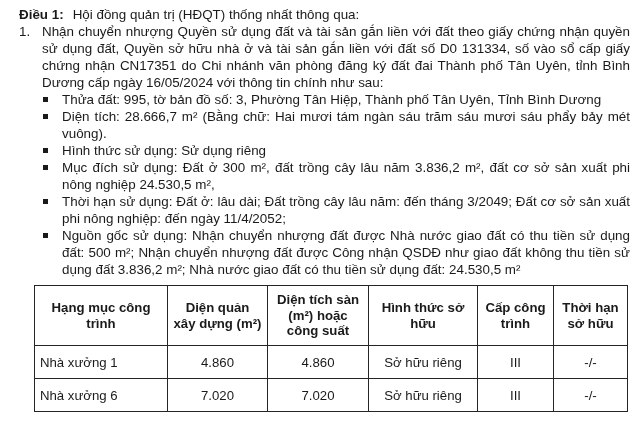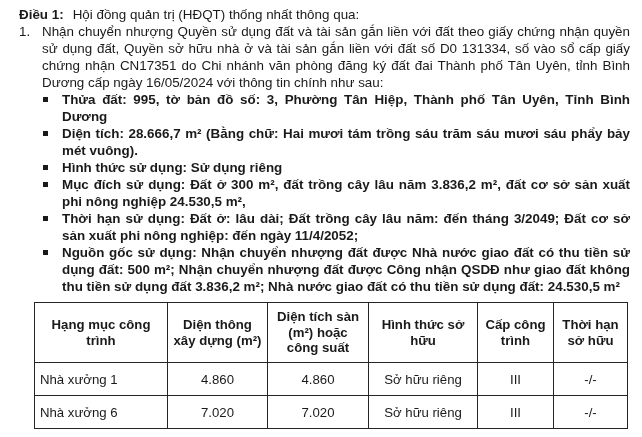--- a/index.html
+++ b/index.html
@@ -12,21 +12,21 @@
   }
   .doc { padding:6px 12px 0 19px; font-size:13.4px; line-height:17px; }
 
   .heading { white-space:nowrap; }
   .heading .lbl { font-weight:bold; margin-right:9px; }
 
   .item { display:flex; }
   .item .num { flex:0 0 23px; }
   .item .itext { flex:1; text-align:justify; }
 
-  .bullets { padding-left:23px;font-weight:bold; }
+  .bullets { padding-left:23px; }
   .bullet { display:flex; }
   .bullet .marker { flex:0 0 20px; position:relative; }
   .bullet .marker::after {
     content:""; position:absolute; left:1px; top:6px;
     width:4.5px; height:4.5px; background:#1a1a1a;
   }
   .bullet .btext { flex:1; text-align:justify; }
 
   table.specs {
     border-collapse:collapse; table-layout:fixed;
@@ -53,21 +53,21 @@
     <p class="itext">Nhận chuyển nhượng Quyền sử dụng đất và tài sản gắn liền với đất theo giấy chứng nhận quyền sử dụng đất, Quyền sở hữu nhà ở và tài sản gắn liền với đất số D0 131334, số vào sổ cấp giấy chứng nhận CN17351 do Chi nhánh văn phòng đăng ký đất đai Thành phố Tân Uyên, tỉnh Bình Dương cấp ngày 16/05/2024 với thông tin chính như sau:</p>
   </div>
 
   <div class="bullets">
     <div class="bullet">
       <span class="marker"></span>
       <p class="btext">Thửa đất: 995, tờ bản đồ số: 3, Phường Tân Hiệp, Thành phố Tân Uyên, Tỉnh Bình Dương</p>
     </div>
     <div class="bullet">
       <span class="marker"></span>
-      <p class="btext">Diện tích: 28.666,7 m² (Bằng chữ: Hai mươi tám trồng sáu trăm sáu mươi sáu phẩy bảy mét vuông).</p>
+      <p class="btext">Diện tích: 28.666,7 m² (Bằng chữ: Hai mươi tám ngàn sáu trăm sáu mươi sáu phẩy bảy mét vuông).</p>
     </div>
     <div class="bullet">
       <span class="marker"></span>
       <p class="btext">Hình thức sử dụng: Sử dụng riêng</p>
     </div>
     <div class="bullet">
       <span class="marker"></span>
       <p class="btext">Mục đích sử dụng: Đất ở 300 m², đất trồng cây lâu năm 3.836,2 m², đất cơ sở sản xuất phi nông nghiệp 24.530,5 m²,</p>
     </div>
     <div class="bullet">
@@ -85,21 +85,21 @@
       <col style="width:133px">
       <col style="width:100px">
       <col style="width:101px">
       <col style="width:109px">
       <col style="width:76px">
       <col style="width:74px">
     </colgroup>
     <thead>
       <tr>
         <th>Hạng mục công trình</th>
-        <th>Diện thông xây dựng (m²)</th>
+        <th>Diện quản xây dựng (m²)</th>
         <th>Diện tích sàn (m²) hoặc công suất</th>
         <th>Hình thức sở hữu</th>
         <th>Cấp công trình</th>
         <th>Thời hạn sở hữu</th>
       </tr>
     </thead>
     <tbody>
       <tr>
         <td class="left">Nhà xưởng 1</td>
         <td>4.860</td>

